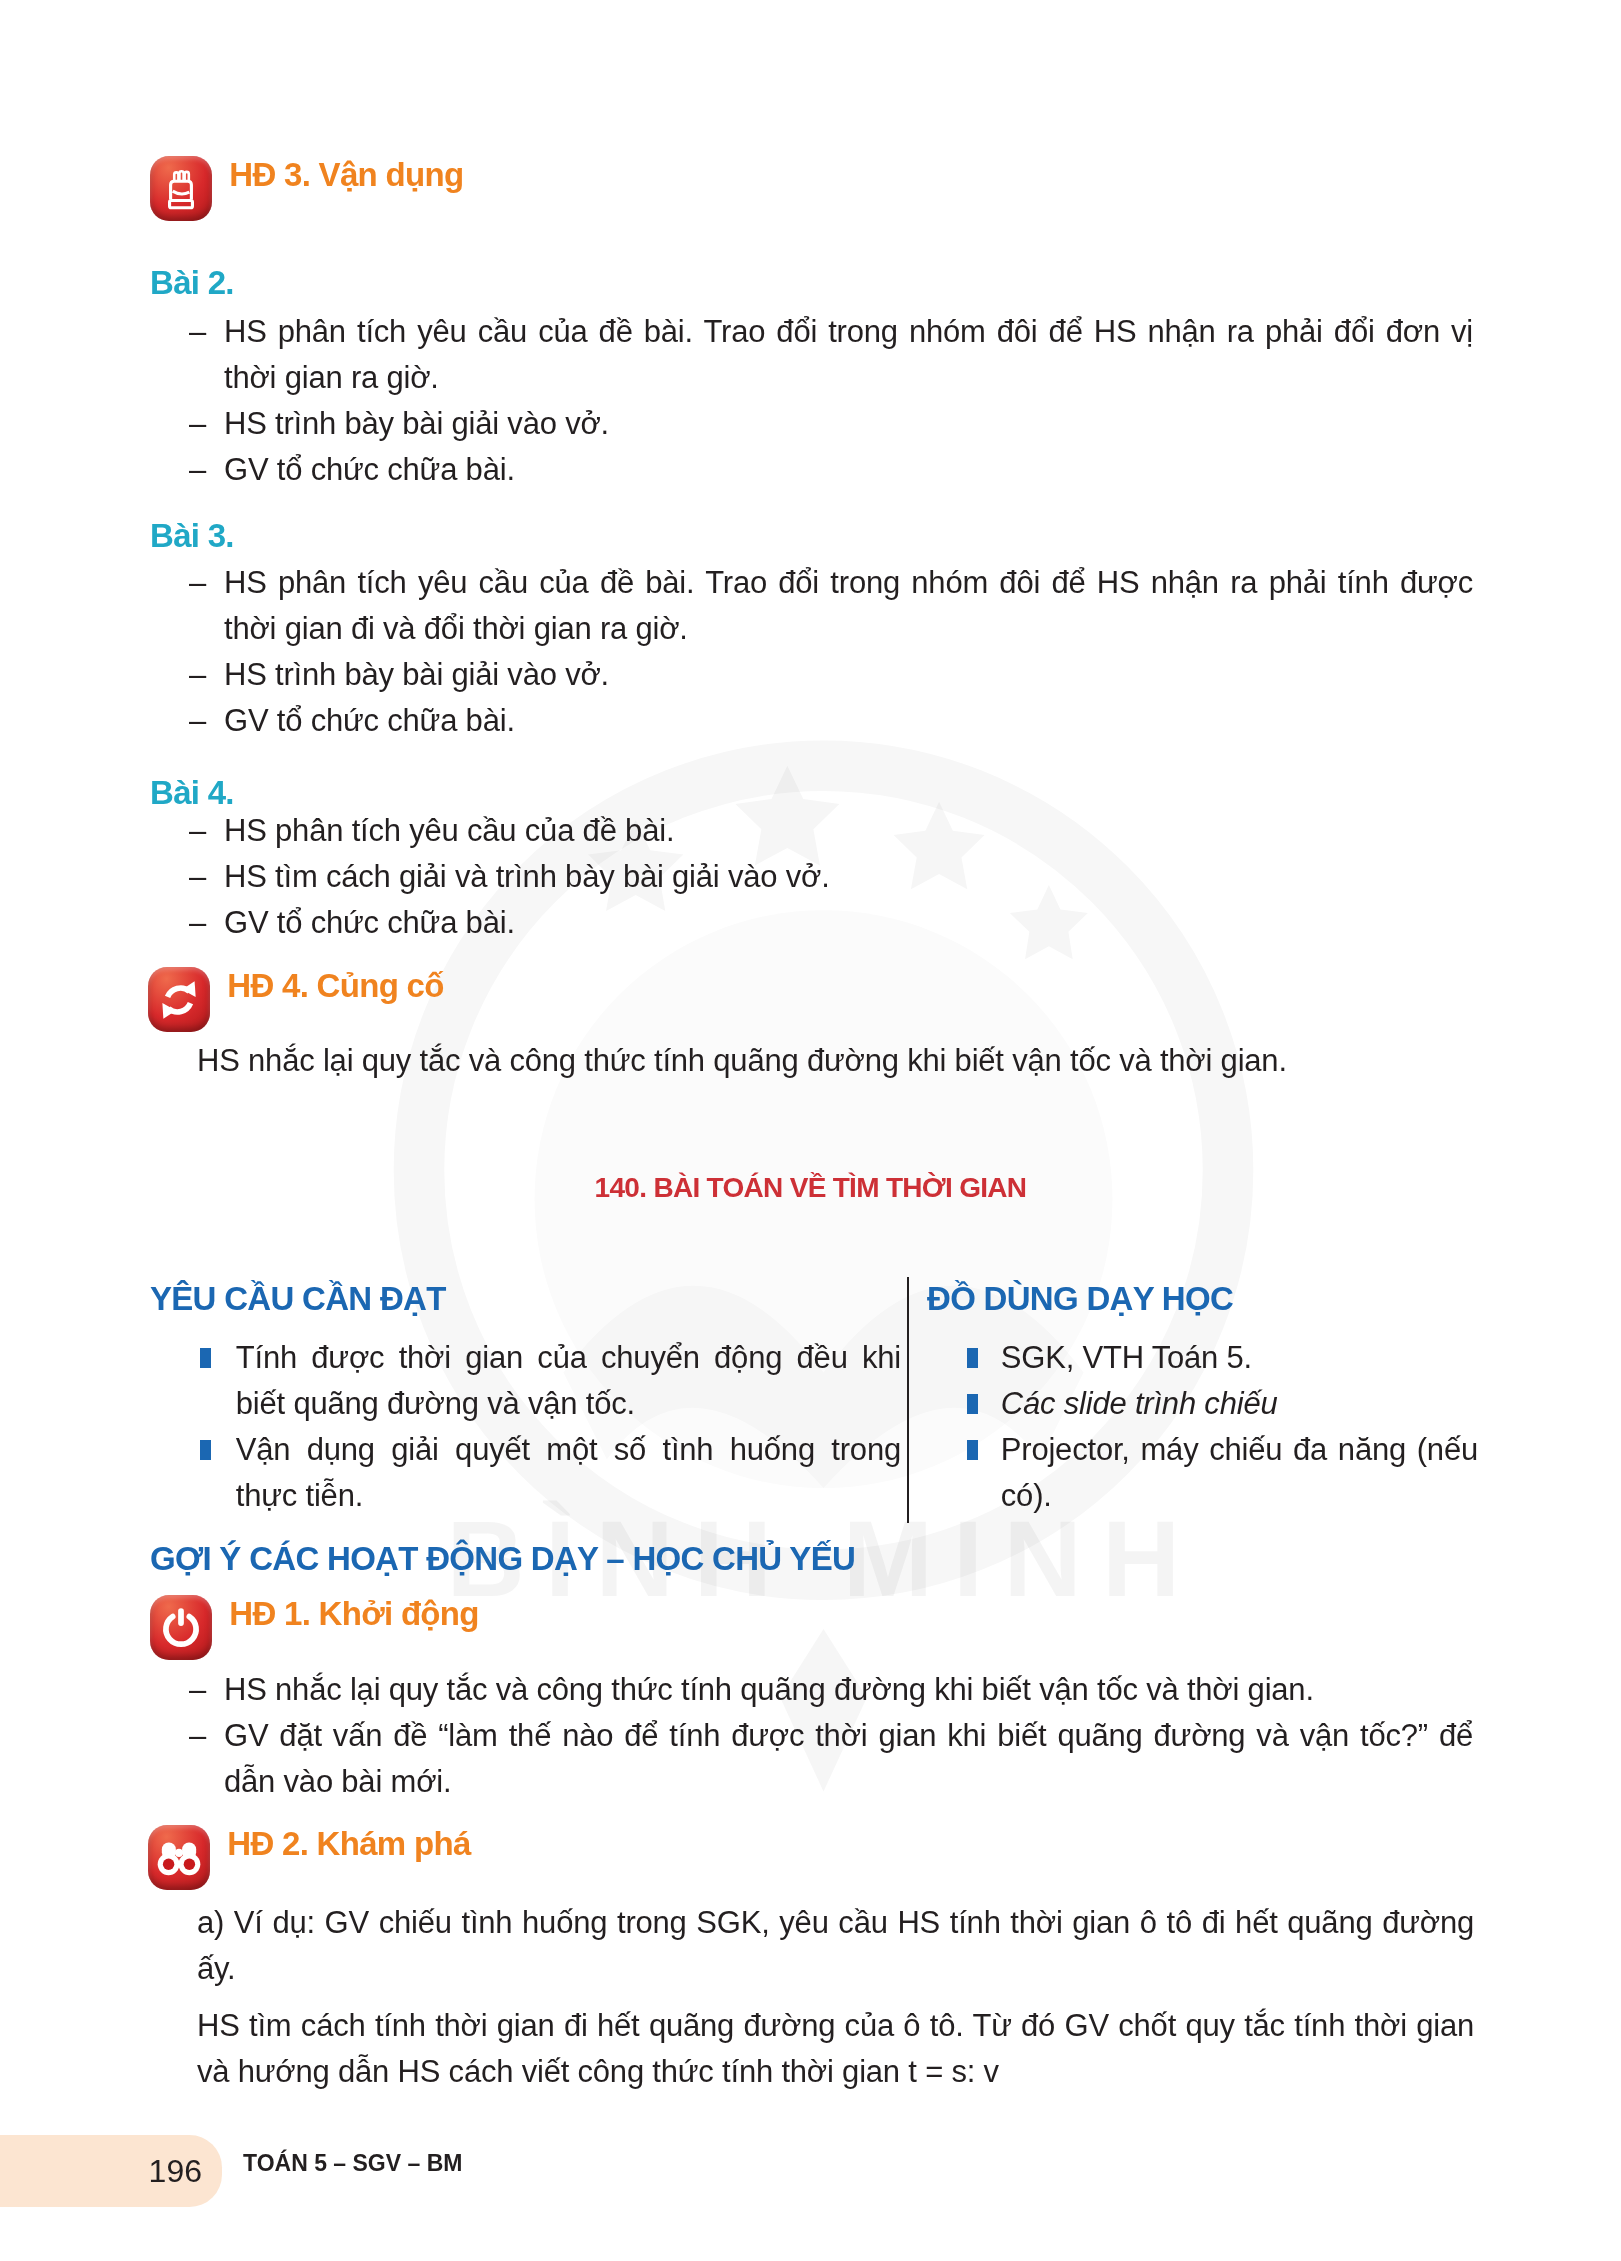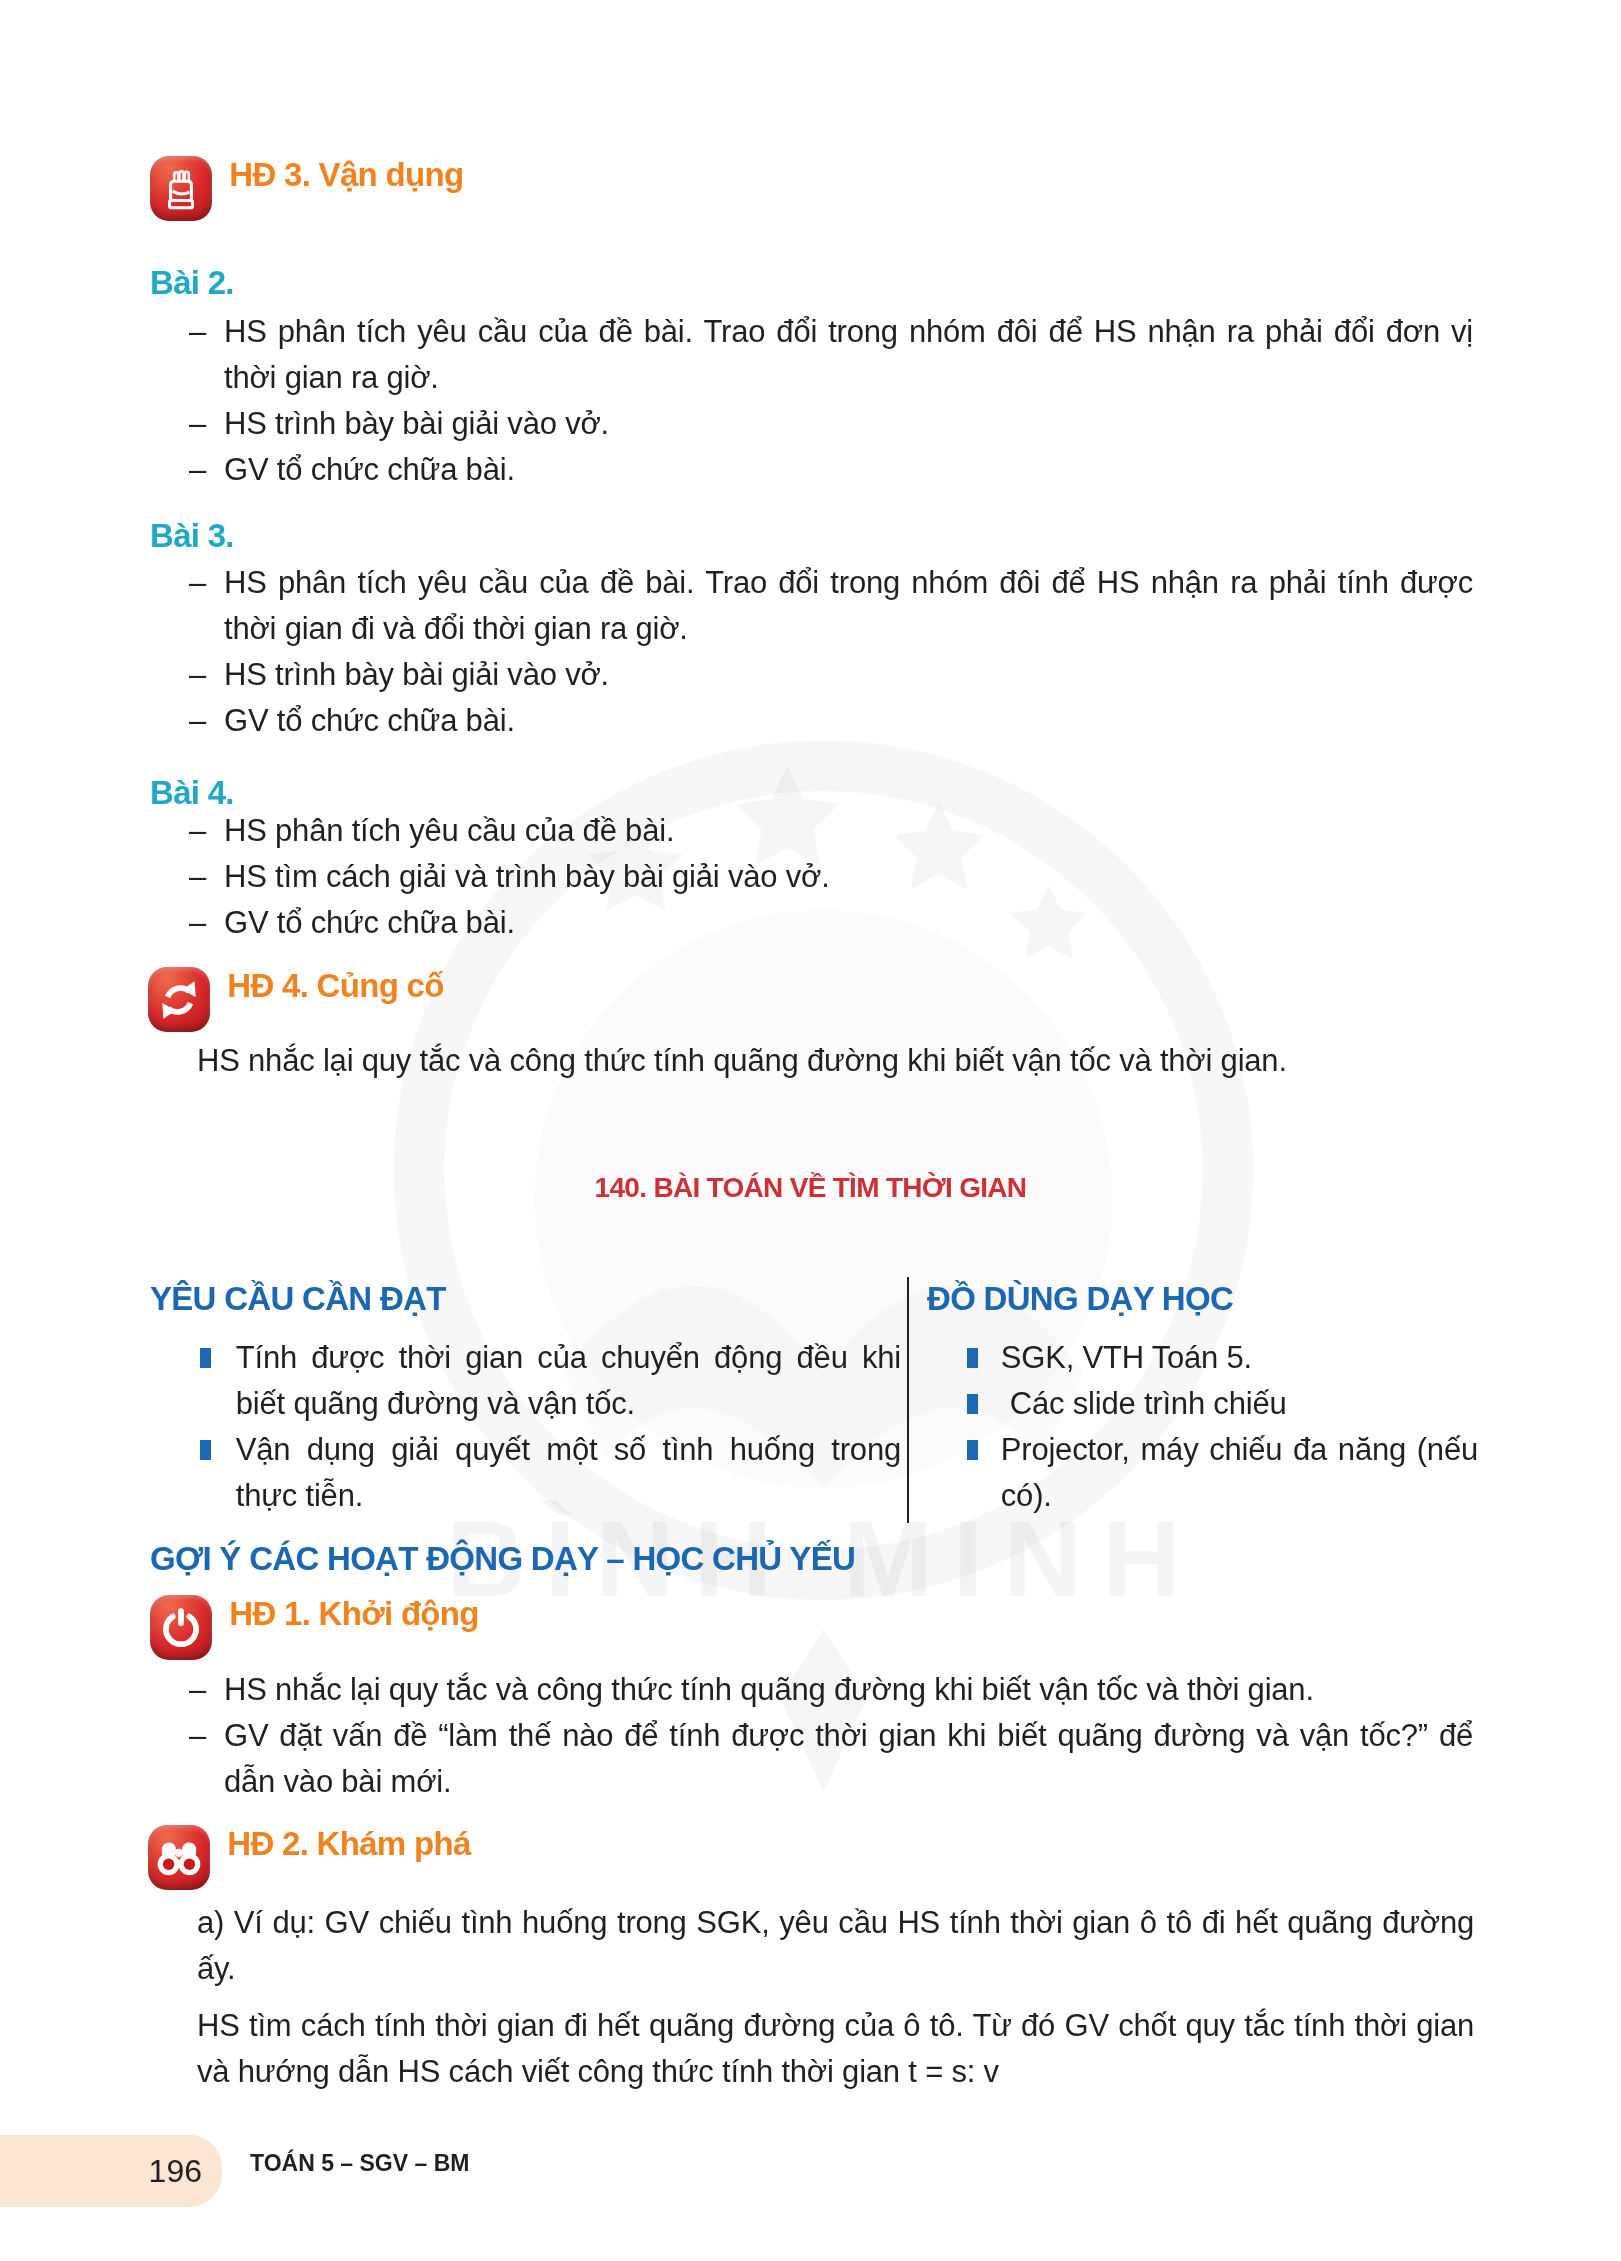--- a/index.html
+++ b/index.html
@@ -44,21 +44,21 @@
   .stxt{flex:1;font-size:31px;line-height:46px;text-align:justify;letter-spacing:-0.2px;}
   .divider{position:absolute;background:#231f20;z-index:1;}
 
   .sugg{position:absolute;left:150px;top:1540px;font-size:33px;font-weight:bold;
     color:var(--blue);letter-spacing:-0.7px;z-index:1;white-space:nowrap;}
 
   .footer-pill{position:absolute;left:0;top:2135px;width:222px;height:72px;background:var(--pill);
     border-radius:0 32.5px 32.5px 0;display:flex;align-items:center;justify-content:flex-end;
     padding-right:20px;box-sizing:border-box;z-index:1;}
   .footer-num{font-size:32px;color:var(--ink);}
-  .footer-label{position:absolute;left:250px;top:2135px;height:56px;display:flex;align-items:center;
+  .footer-label{position:absolute;left:243px;top:2135px;height:56px;display:flex;align-items:center;
     font-size:23px;font-weight:bold;letter-spacing:0px;z-index:1;}
 
   .wm-text{font-size:150px;font-weight:bold;letter-spacing:28px;fill:rgba(35,31,32,0.05);}
 </style>
 </head>
 <body>
 
 <svg class="wm" width="1621" height="2261" viewBox="0 0 2244 3130">
   <circle cx="1140" cy="1620" r="560" fill="none" stroke="rgba(35,31,32,0.035)" stroke-width="70"></circle>
   <circle cx="1140" cy="1660" r="400" fill="rgba(35,31,32,0.018)"></circle>
@@ -165,21 +165,21 @@
 <div class="divider" style="left:907px;top:1277px;width:2.2px;height:246px;"></div>
 
 <div class="col colh" style="left:927px;top:1280px;">ĐỒ DÙNG DẠY HỌC</div>
 <div class="sqlist" style="left:967px;top:1335px;width:511px;">
   <div class="sqitem">
     <span class="sq"></span>
     <span class="stxt" style="margin-left:23px;">SGK, VTH Toán 5.</span>
   </div>
   <div class="sqitem">
     <span class="sq"></span>
-    <span class="stxt" style="margin-left:32px;">Các slide trình chiếu</span>
+    <span class="stxt" style="margin-left:23px;font-style:italic;">Các slide trình chiếu</span>
   </div>
   <div class="sqitem">
     <span class="sq"></span>
     <span class="stxt" style="margin-left:23px;">Projector, máy chiếu đa năng (nếu có).</span>
   </div>
 </div>
 
 <div class="sugg">GỢI Ý CÁC HOẠT ĐỘNG DẠY – HỌC CHỦ YẾU</div>
 
 <div class="hd-row" style="left:150px;top:1595px;">

